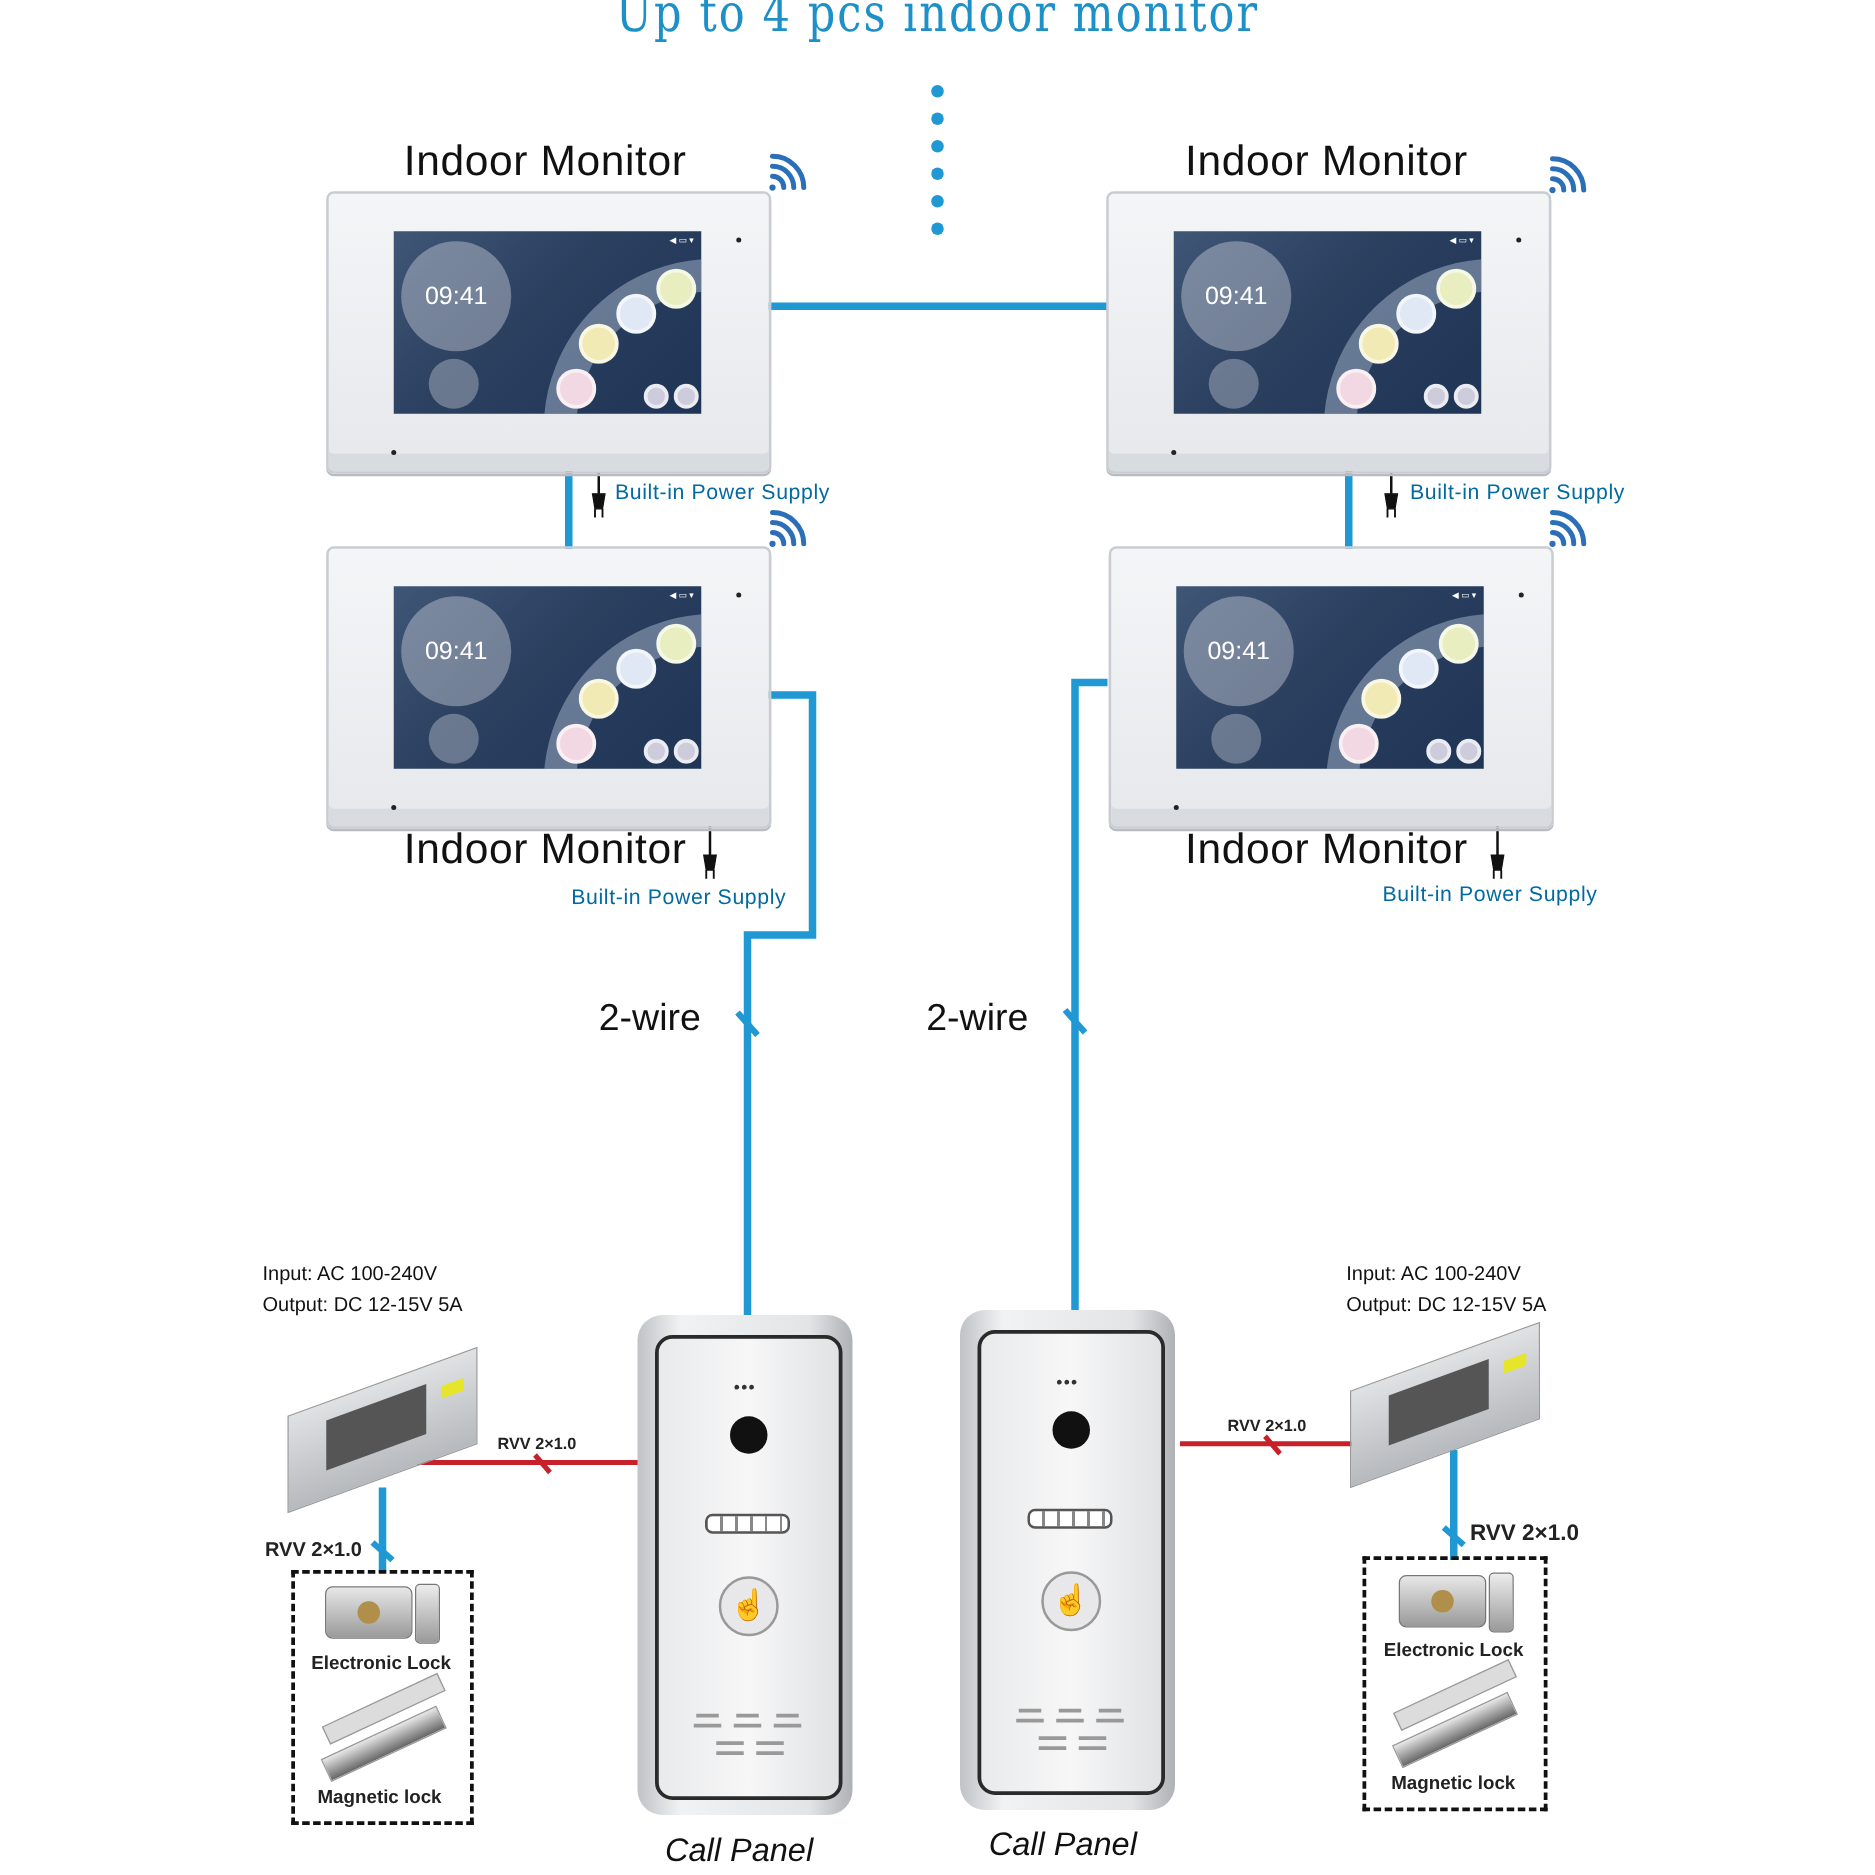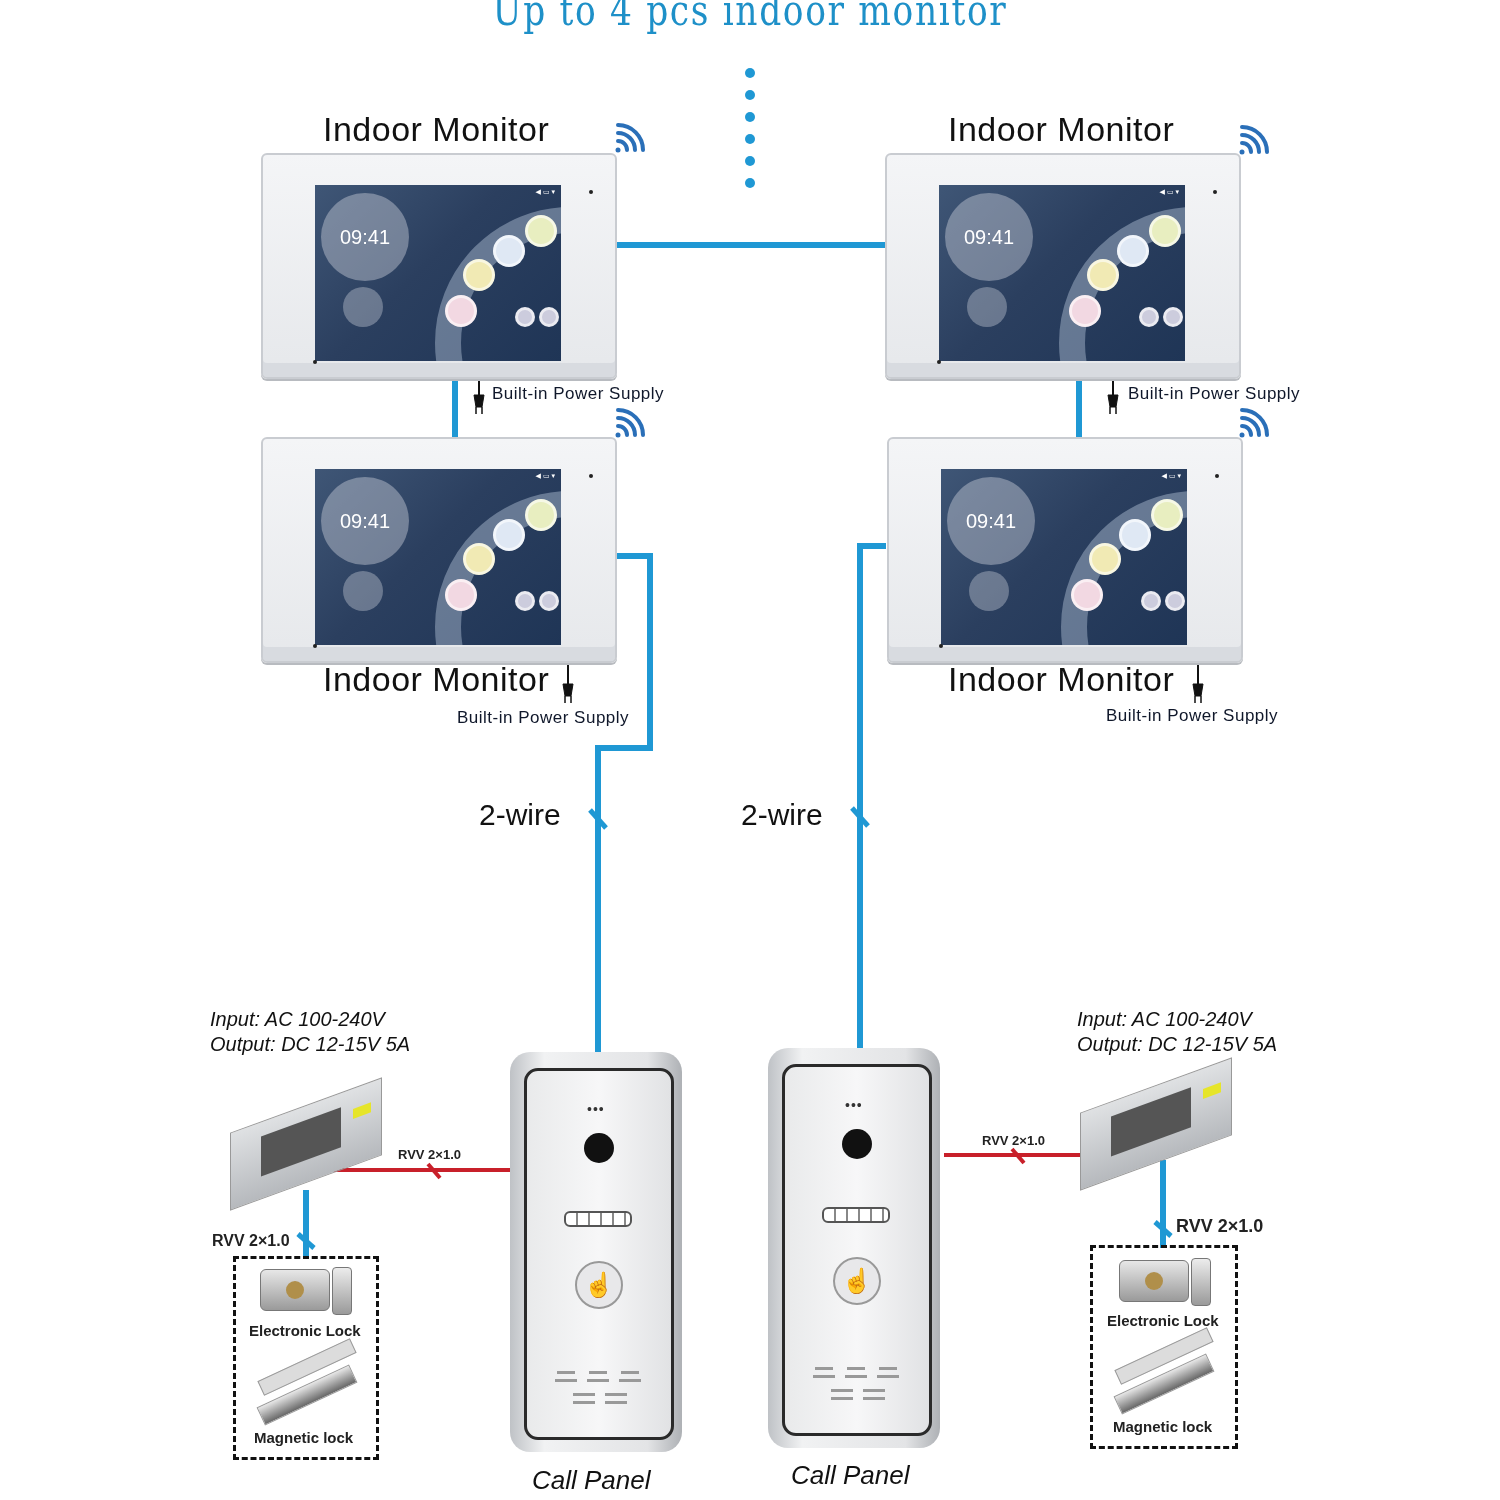--- a/index.html
+++ b/index.html
@@ -2,29 +2,29 @@
 <html><head>
 <meta charset="utf-8">
 <style>
   html, body { margin:0; padding:0; background:#ffffff; }
   body { width:1500px; height:1500px; position:relative; overflow:hidden; font-family:"Liberation Sans", sans-serif; }
   .abs { position:absolute; }
   #title { left:0; width:1500px; top:-14px; text-align:center; font-family:"DejaVu Serif", "Liberation Serif", serif; font-size:42px; color:#1e90c8; letter-spacing:2px; transform:scaleX(0.82); transform-origin:center; white-space:nowrap; }
   #diagram { position:absolute; left:0; top:0; }
   .lbl { position:absolute; color:#111; white-space:nowrap; }
   .mon-label { font-size:34px; letter-spacing:0.5px; }
-  .ps-label { font-size:17px; color:#0f172a; letter-spacing:0.5px; }
+  .ps-label { font-size:17px; color:#0369a1; letter-spacing:0.5px; }
   .wire-label { font-size:30px; }
-  .spec { font-size:20px; line-height:25px; color:#111;font-style:italic; }
+  .spec { font-size:16px; line-height:25px; color:#111; }
   .rvv-small { font-size:13px; font-weight:bold; color:#222; }
   .rvv-big { font-size:18px; font-weight:bold; color:#222; }
   .lock-label { font-size:15px; font-weight:bold; color:#222; }
   .panel-label { font-size:26px;font-style:italic; }
   .monitor { position:absolute; width:352px; height:222px; border-radius:6px; background:linear-gradient(#f4f5f7,#e6e8eb); border:2px solid #c9ccd1; box-shadow: 0 2px 0 #b8bbc0, inset 0 -14px 0 #d8dbe0; }
-  .screen { position:absolute; left:52px; top:30px; width:246px; height:176px; background:linear-gradient(135deg,#3f5676 0%,#2b3f5f 45%,#1f3556 100%); overflow:hidden; }
+  .screen { position:absolute; left:52px; top:30px; width:246px; height:146px; background:linear-gradient(135deg,#3f5676 0%,#2b3f5f 45%,#1f3556 100%); overflow:hidden; }
   .screen .clock-circle { position:absolute; left:6px; top:8px; width:88px; height:88px; border-radius:50%; background:rgba(200,205,215,0.45); }
   .screen .clock { position:absolute; left:6px; top:8px; width:88px; height:88px; line-height:88px; text-align:center; color:#fff; font-size:20px; }
   .screen .date-circle { position:absolute; left:28px; top:102px; width:40px; height:40px; border-radius:50%; background:rgba(200,205,215,0.4); }
   .screen .arc { position:absolute; left:120px; top:22px; width:220px; height:220px; border-radius:50%; border:26px solid rgba(180,195,215,0.45); }
   .screen .app { position:absolute; width:26px; height:26px; border-radius:50%; border:3px solid rgba(255,255,255,0.6); }
   .screen .status { position:absolute; right:6px; top:3px; color:#fff; font-size:7px; }
   .mon-dot { position:absolute; width:4px; height:4px; border-radius:50%; background:#222; }
   .panel { position:absolute; width:172px; height:400px; border-radius:20px; background:linear-gradient(90deg,#bfc2c6,#f1f2f3 20%,#e3e4e6 80%,#aeb1b5); }
   .panel-inner { position:absolute; left:14px; top:16px; width:144px; height:366px; border-radius:14px; background:linear-gradient(90deg,#e9eaeb,#f7f7f8 50%,#e1e2e4); border:3px solid #2a2a2a; }
   .cam { position:absolute; left:57px; top:62px; width:30px; height:30px; border-radius:50%; background:#111; }

